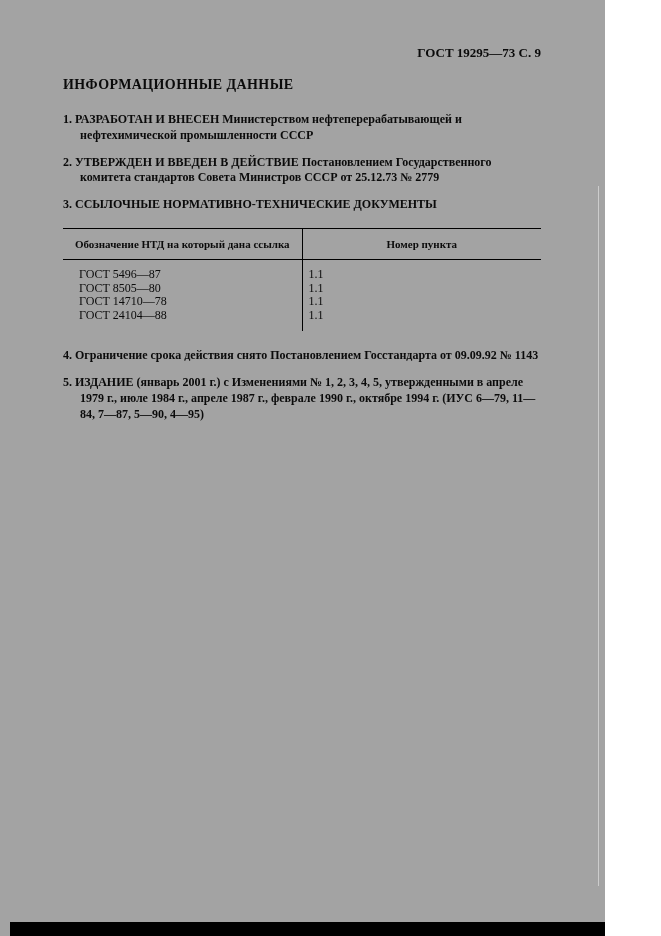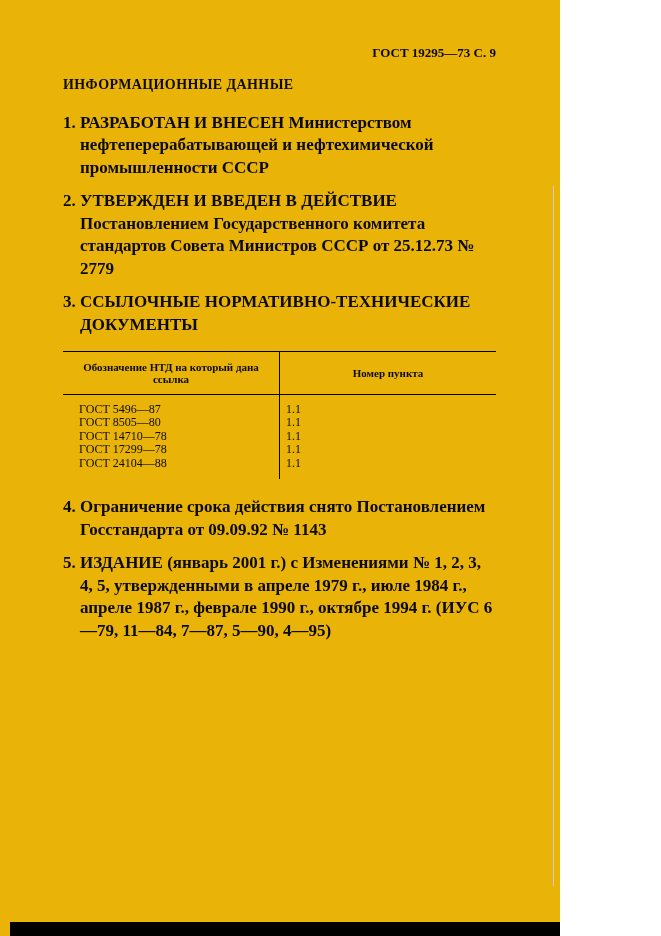--- a/index.html
+++ b/index.html
@@ -1,40 +1,40 @@
 <!DOCTYPE html>
 <html><head>
 <meta charset="utf-8">
 <style>
   html, body { margin: 0; padding: 0; background: #ffffff; }
   .page {
     position: relative;
-    width: 560px;
+    width: 605px;
     height: 936px;
-    background: #eab308;
+    background: #a3a3a3;
     font-family: "Liberation Serif", "DejaVu Serif", serif;
     color: #0b0b0b;
     overflow: hidden;
   }
   .content { padding: 45px 64px 0 63px; }
   .header-right {
     text-align: right;
     font-size: 13px;
     font-weight: bold;
     white-space: nowrap;
   }
   .doc-title {
     text-align: left;
     font-size: 14px;
     font-weight: bold;
     letter-spacing: 0.4px;
     margin-top: 16px;
   }
   .item {
-    font-size: 17px;
+    font-size: 12px;
     font-weight: bold;
     line-height: 1.32;
     margin-top: 11px;
     padding-left: 17px;
     text-indent: -17px;
     text-align: left;
   }
   .item-first { margin-top: 19px; }
   .item-after-table { margin-top: 17px; }
   .ntd-table {
@@ -118,24 +118,20 @@
           </tr>
           <tr>
             <td class="col-ntd">ГОСТ 8505—80</td>
             <td class="col-num">1.1</td>
           </tr>
           <tr>
             <td class="col-ntd">ГОСТ 14710—78</td>
             <td class="col-num">1.1</td>
           </tr>
           <tr>
-            <td class="col-ntd">ГОСТ 17299—78</td>
-            <td class="col-num">1.1</td>
-          </tr>
-          <tr>
             <td class="col-ntd">ГОСТ 24104—88</td>
             <td class="col-num">1.1</td>
           </tr>
         </tbody>
     </table>
 
     <div class="item item-after-table">
       <span>4.</span>
       <span>Ограничение срока действия снято Постановлением Госстандарта от 09.09.92 № 1143</span>
     </div>

